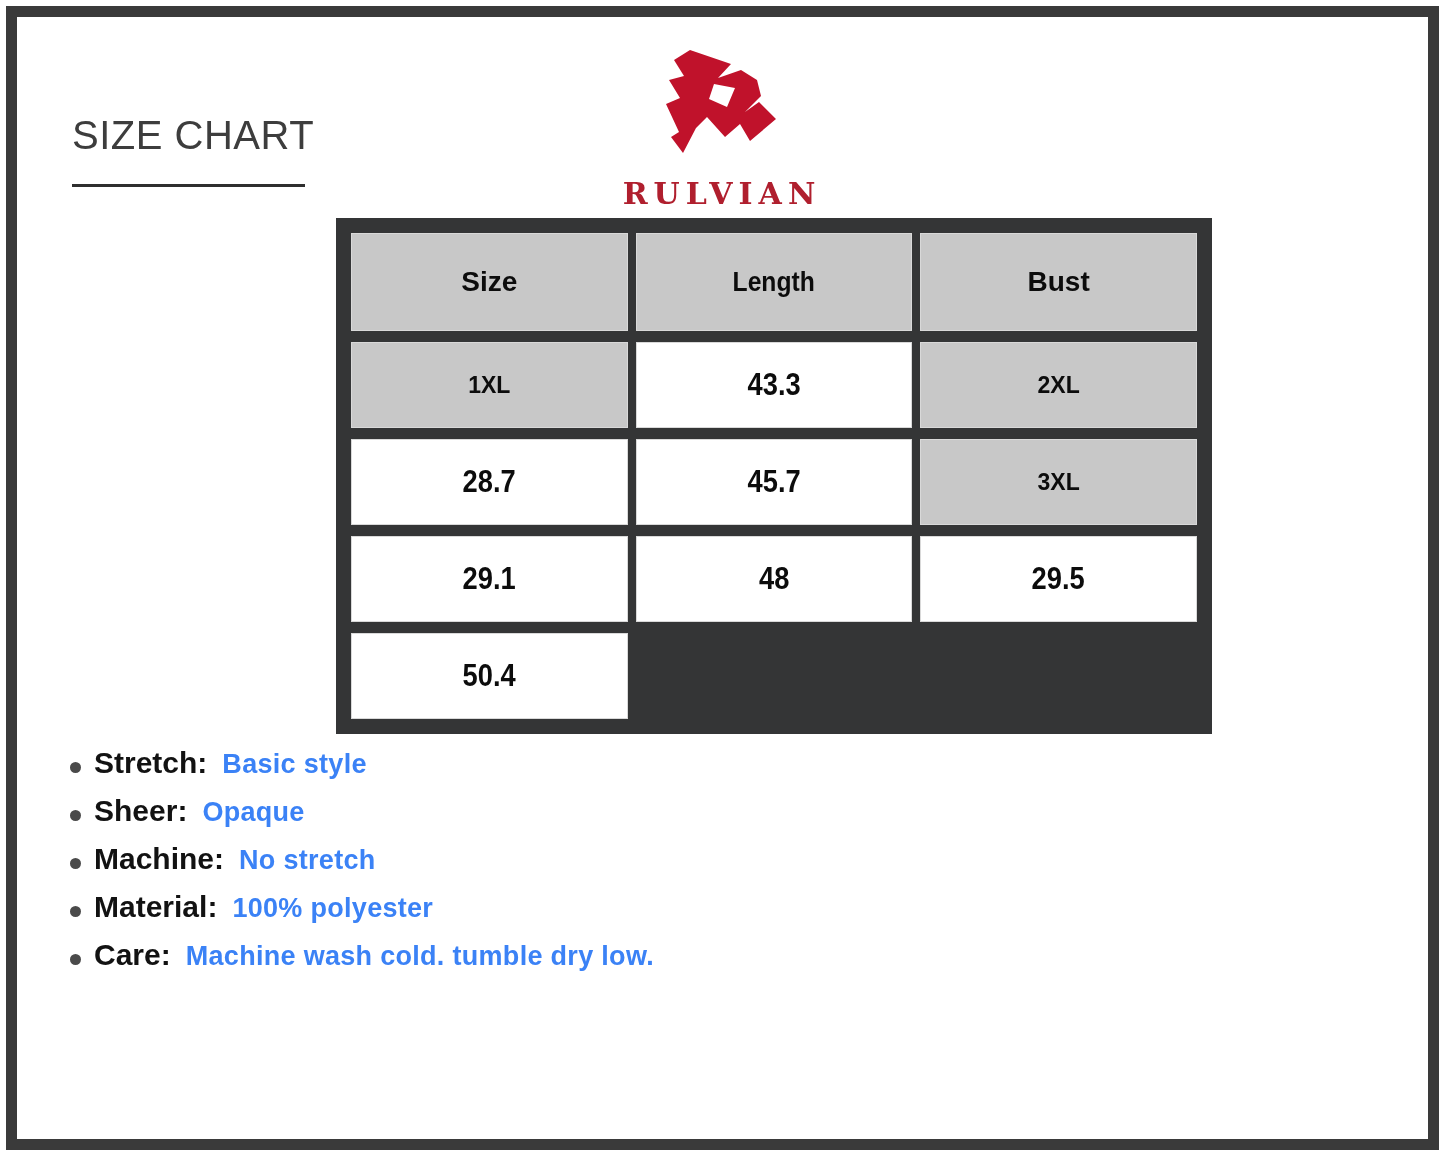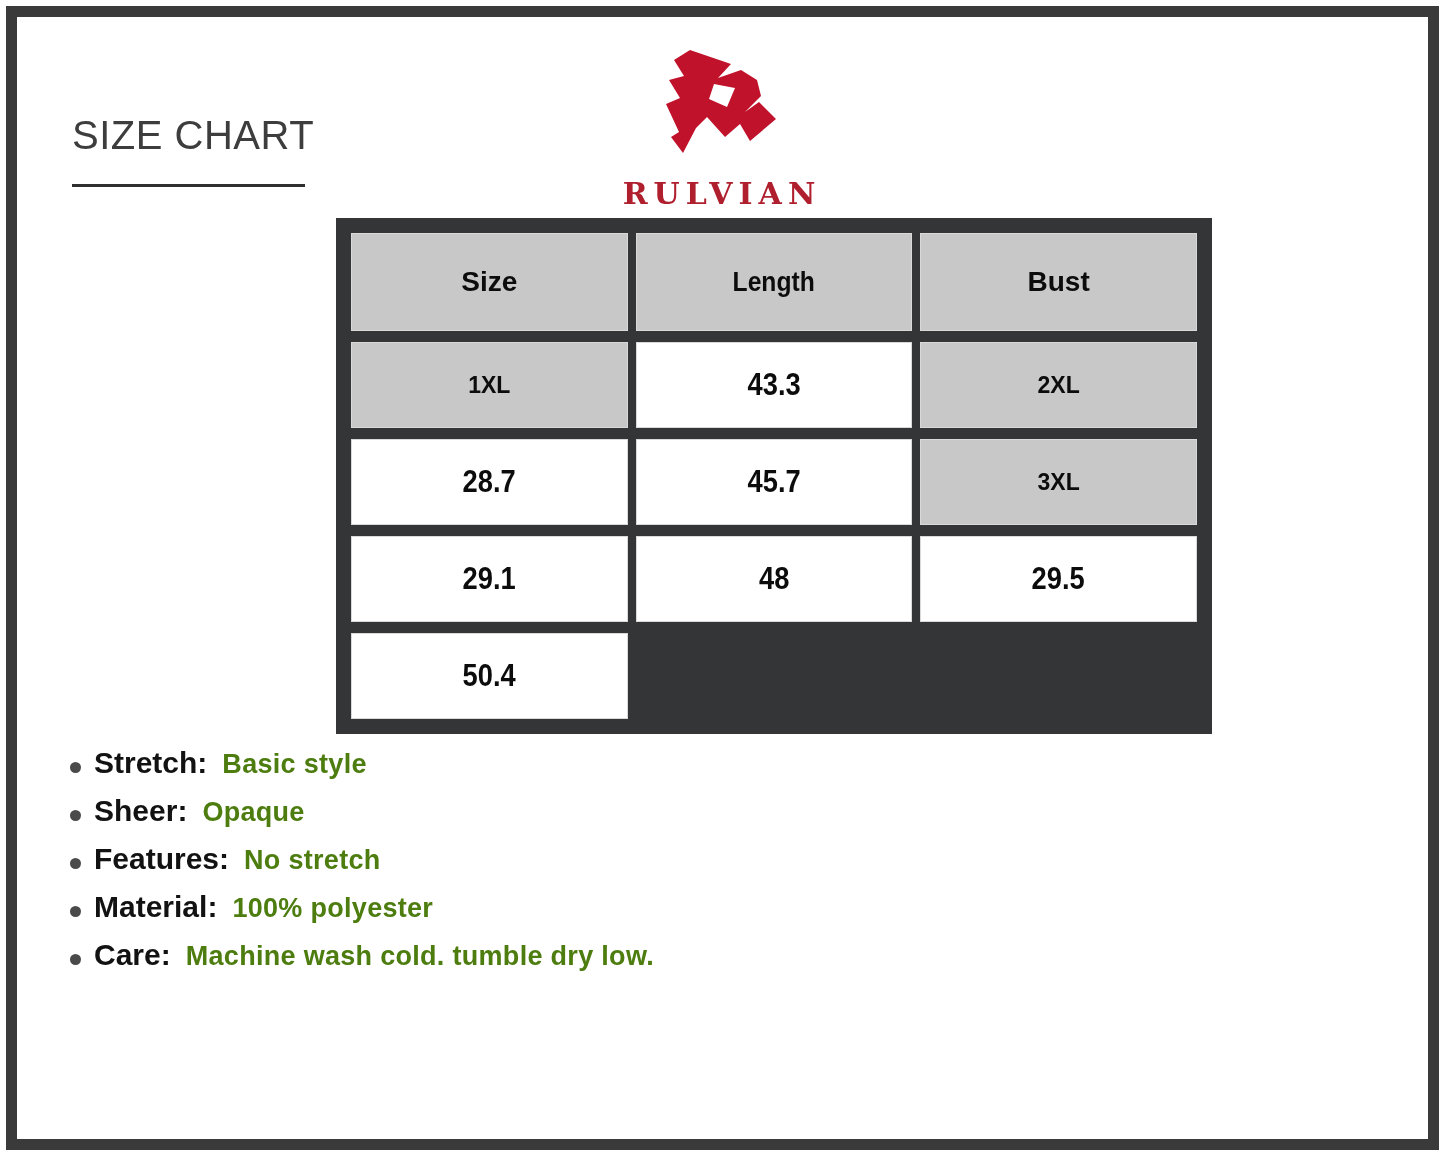--- a/index.html
+++ b/index.html
@@ -67,21 +67,21 @@
     background:#4a4a4a;align-self:center;
     margin-top:-6px;
     flex:0 0 auto;
   }
   .detail-label{
     margin-left:13px;
     font-size:30px;font-weight:bold;color:#121212;
   }
   .detail-value{
     margin-left:15px;
-    font-size:27px;font-weight:bold;color:#4d7c0f;
+    font-size:27px;font-weight:bold;color:#3b82f6;
     letter-spacing:0.3px;
   }
 </style>
 </head>
 <body>
 
 <div class="canvas">
 
   <div class="frame"></div>
 
@@ -151,21 +151,21 @@
       <span class="detail-label">Stretch:</span>
       <span class="detail-value">Basic style</span>
     </div>
     <div class="detail-item">
       <span class="dot"></span>
       <span class="detail-label">Sheer:</span>
       <span class="detail-value">Opaque</span>
     </div>
     <div class="detail-item">
       <span class="dot"></span>
-      <span class="detail-label">Features:</span>
+      <span class="detail-label">Machine:</span>
       <span class="detail-value">No stretch</span>
     </div>
     <div class="detail-item">
       <span class="dot"></span>
       <span class="detail-label">Material:</span>
       <span class="detail-value">100% polyester</span>
     </div>
     <div class="detail-item">
       <span class="dot"></span>
       <span class="detail-label">Care:</span>

